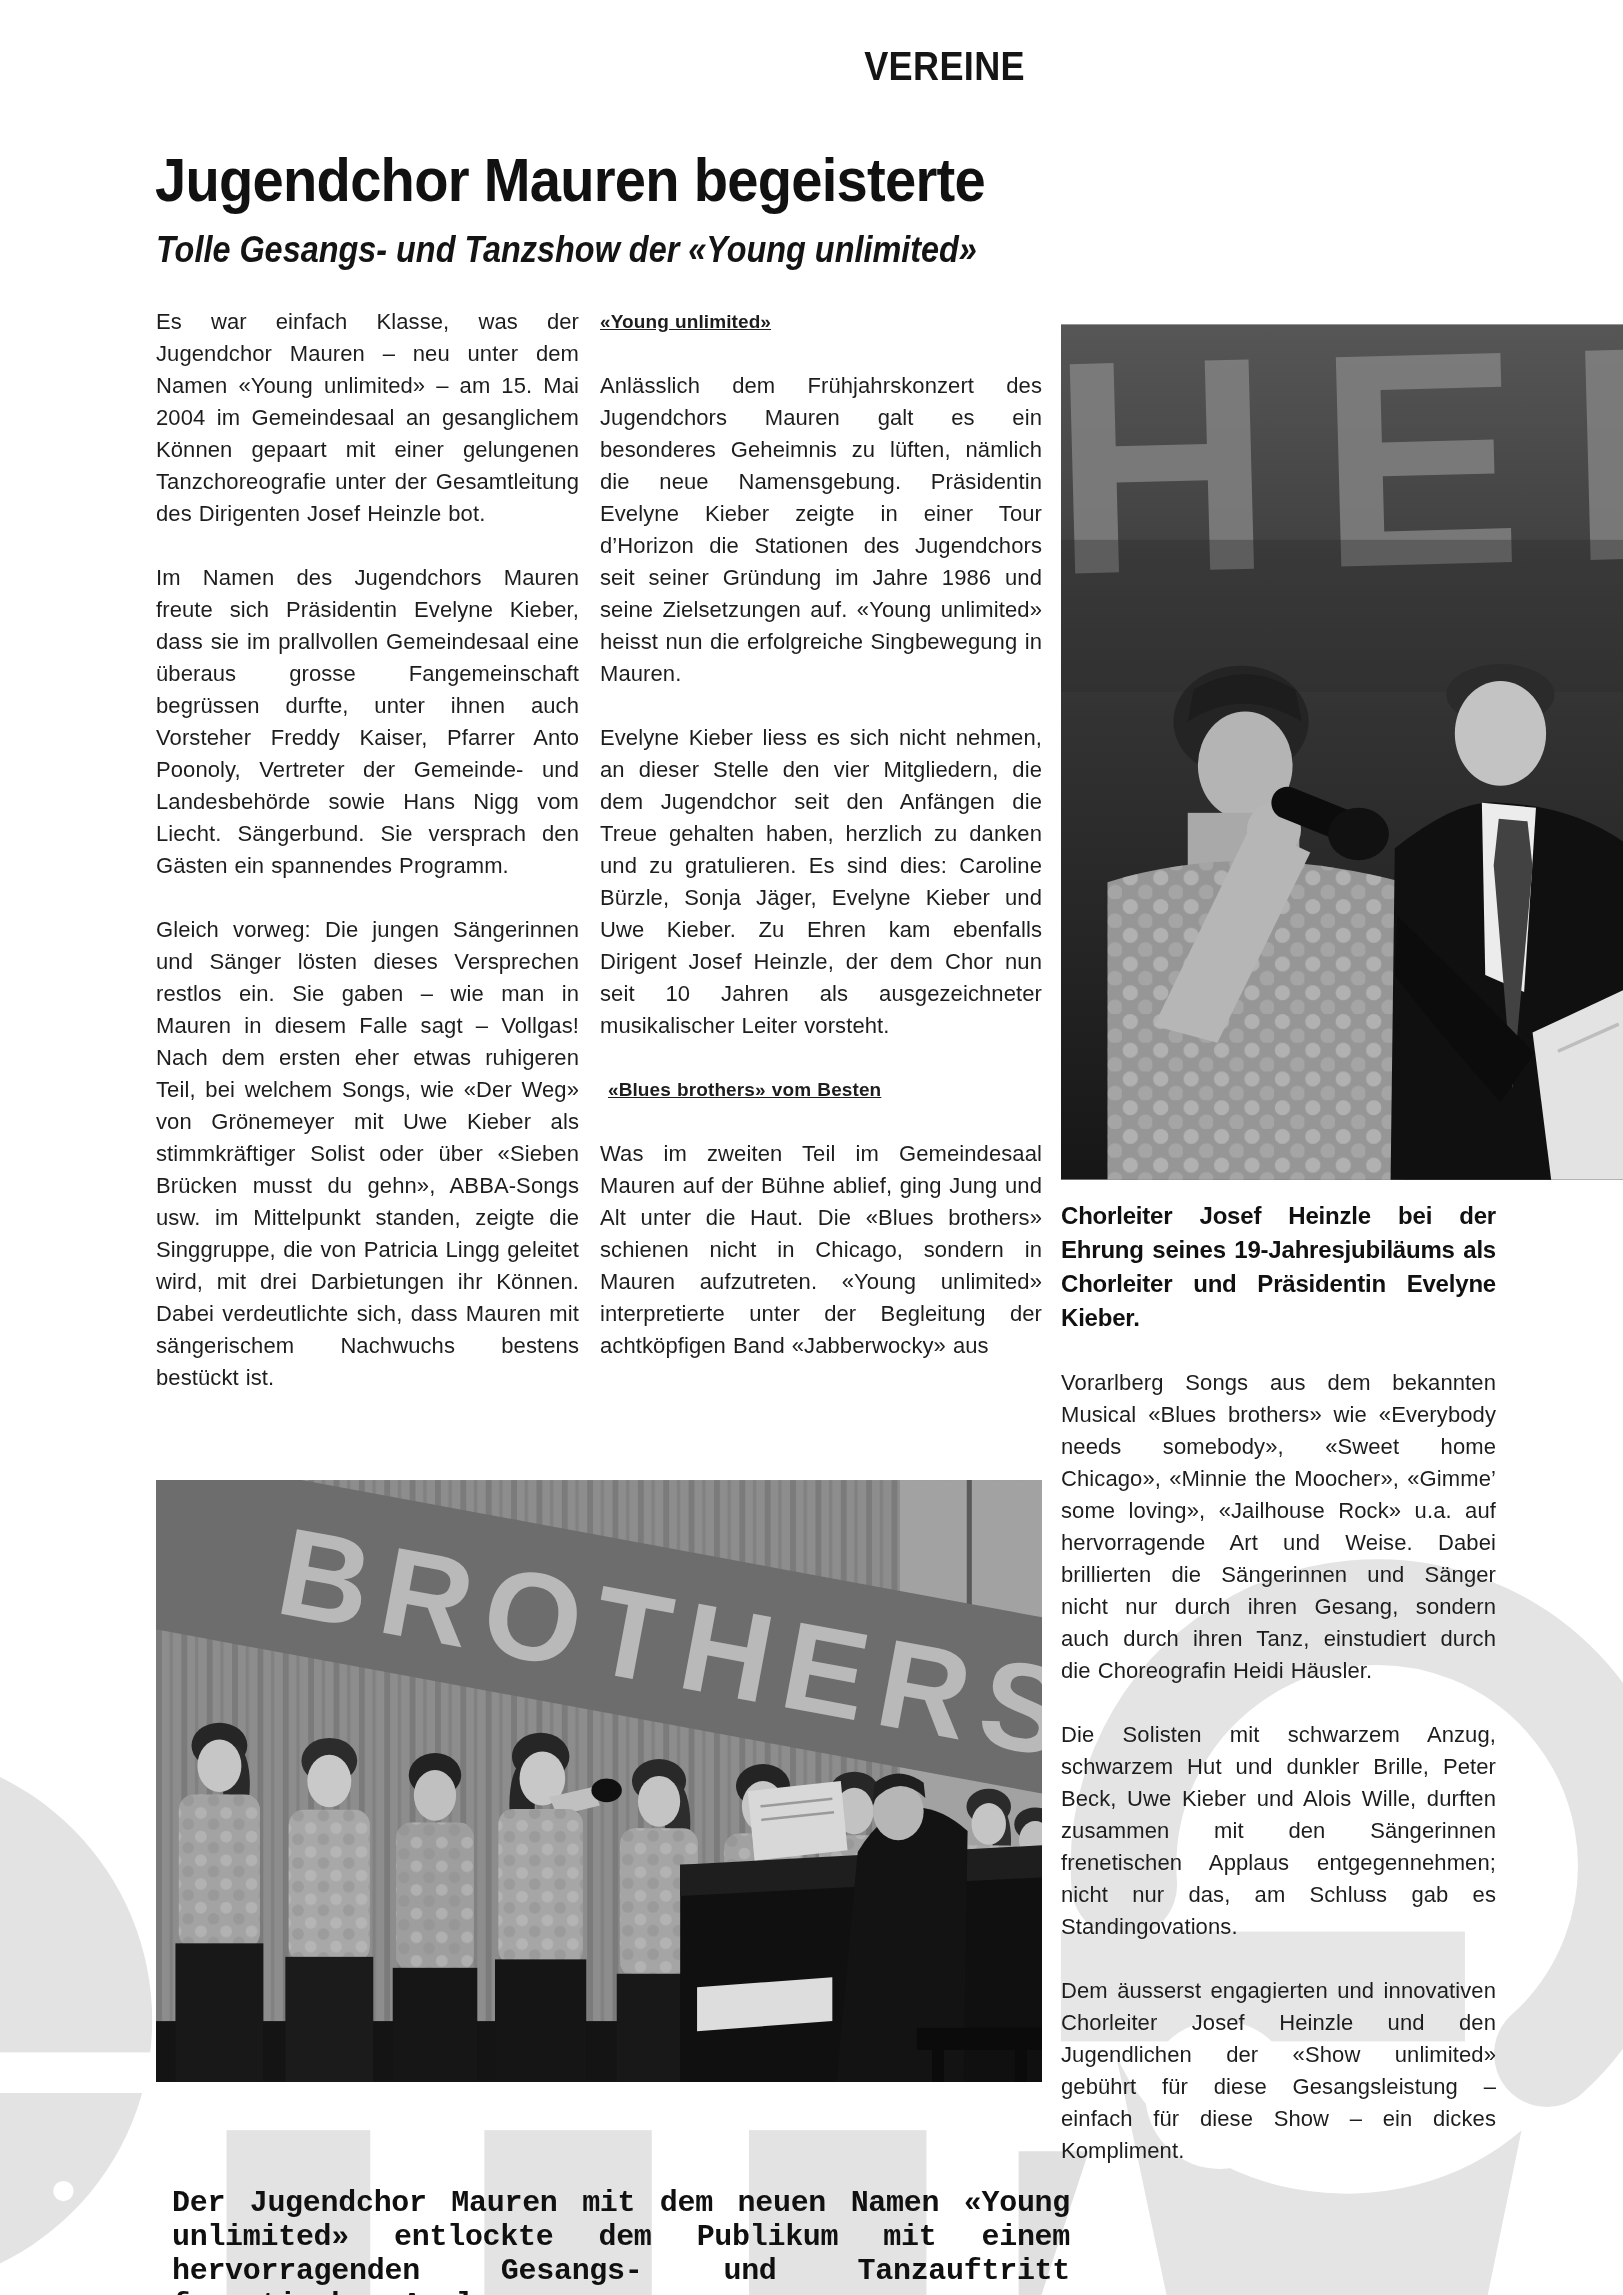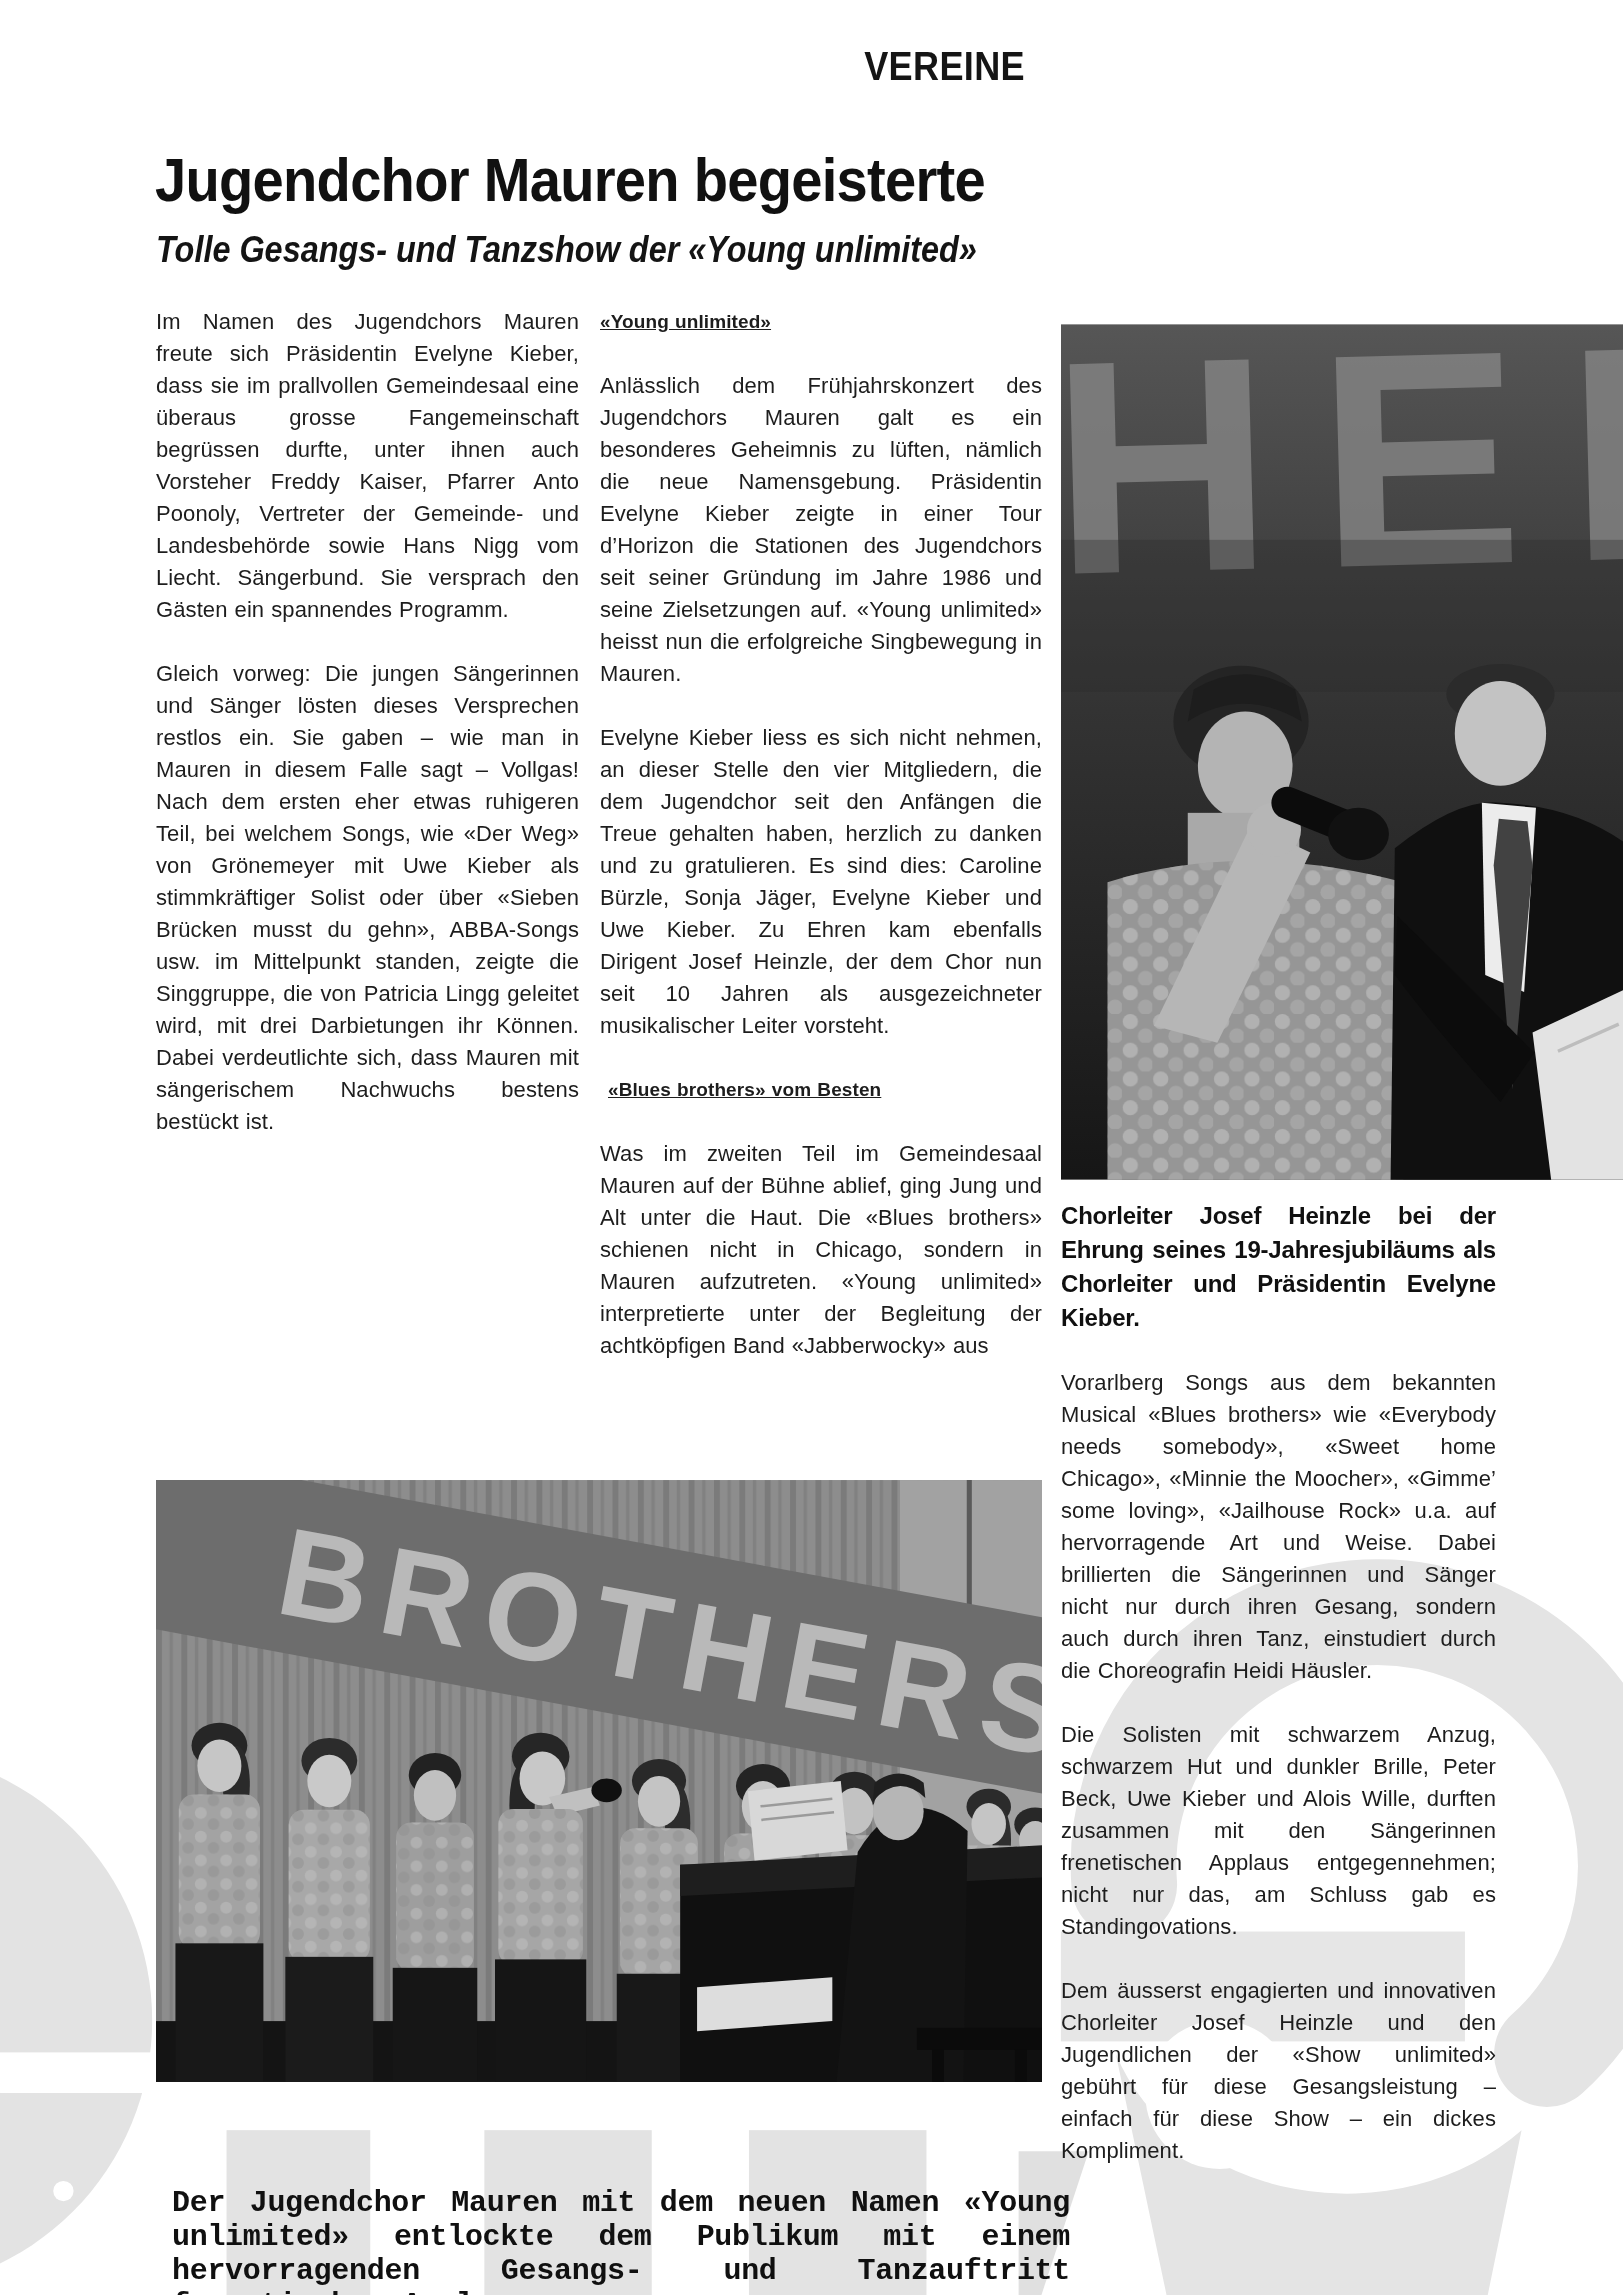--- a/index.html
+++ b/index.html
@@ -81,20 +81,21 @@
     <path d="M 1320 2430 A 290 250 0 0 0 1800 2520 L 1760 2715 L 1380 2715 Z" fill="#e4e4e4"></path>
     <circle cx="1443" cy="2478" r="88" fill="#ffffff"></circle>
   </svg>
 
   <div id="section-label" class="abs">VEREINE</div>
 
   <h1 id="title" class="abs">Jugendchor Mauren begeisterte</h1>
   <h2 id="subtitle" class="abs">Tolle Gesangs- und Tanzshow der «Young unlimited»</h2>
 
   <div id="col1" class="abs body-col">
+    <p>Es war einfach Klasse, was der Jugendchor Mauren – neu unter dem Namen «Young unlimited» – am 15. Mai 2004 im Gemeindesaal an gesanglichem Können gepaart mit einer gelungenen Tanzchoreografie unter der Gesamtleitung des Dirigenten Josef Heinzle bot.</p>
     <p>Im Namen des Jugendchors Mauren freute sich Präsidentin Evelyne Kieber, dass sie im prallvollen Gemeindesaal eine überaus grosse Fangemeinschaft begrüssen durfte, unter ihnen auch Vorsteher Freddy Kaiser, Pfarrer Anto Poonoly, Vertreter der Gemeinde- und Landesbehörde sowie Hans Nigg vom Liecht. Sängerbund. Sie versprach den Gästen ein spannendes Programm.</p>
     <p>Gleich vorweg: Die jungen Sängerinnen und Sänger lösten dieses Versprechen restlos ein. Sie gaben – wie man in Mauren in diesem Falle sagt – Vollgas! Nach dem ersten eher etwas ruhigeren Teil, bei welchem Songs, wie «Der Weg» von Grönemeyer mit Uwe Kieber als stimmkräftiger Solist oder über «Sieben Brücken musst du gehn», ABBA-Songs usw. im Mittelpunkt standen, zeigte die Singgruppe, die von Patricia Lingg geleitet wird, mit drei Darbietungen ihr Können. Dabei verdeutlichte sich, dass Mauren mit sängerischem Nachwuchs bestens bestückt ist.</p>
   </div>
 
   <div id="col2" class="abs body-col">
     <p class="col-heading">«Young unlimited»</p>
     <p>Anlässlich dem Frühjahrskonzert des Jugendchors Mauren galt es ein besonderes Geheimnis zu lüften, nämlich die neue Namensgebung. Präsidentin Evelyne Kieber zeigte in einer Tour d’Horizon die Stationen des Jugendchors seit seiner Gründung im Jahre 1986 und seine Zielsetzungen auf. «Young unlimited» heisst nun die erfolgreiche Singbewegung in Mauren.</p>
     <p>Evelyne Kieber liess es sich nicht nehmen, an dieser Stelle den vier Mitgliedern, die dem Jugendchor seit den Anfängen die Treue gehalten haben, herzlich zu danken und zu gratulieren. Es sind dies: Caroline Bürzle, Sonja Jäger, Evelyne Kieber und Uwe Kieber. Zu Ehren kam ebenfalls Dirigent Josef Heinzle, der dem Chor nun seit 10 Jahren als ausgezeichneter musikalischer Leiter vorsteht.</p>
     <p class="col-heading second">«Blues brothers» vom Besten</p>
     <p>Was im zweiten Teil im Gemeindesaal Mauren auf der Bühne ablief, ging Jung und Alt unter die Haut. Die «Blues brothers» schienen nicht in Chicago, sondern in Mauren aufzutreten. «Young unlimited» interpretierte unter der Begleitung der achtköpfigen Band «Jabberwocky» aus</p>

